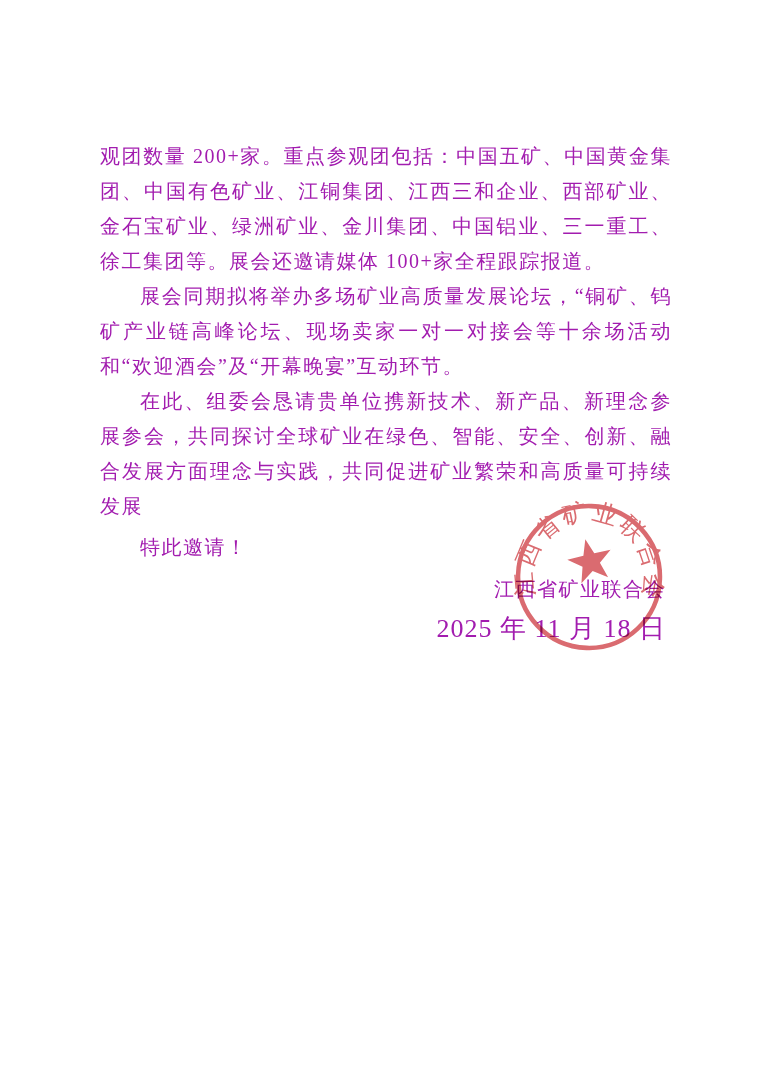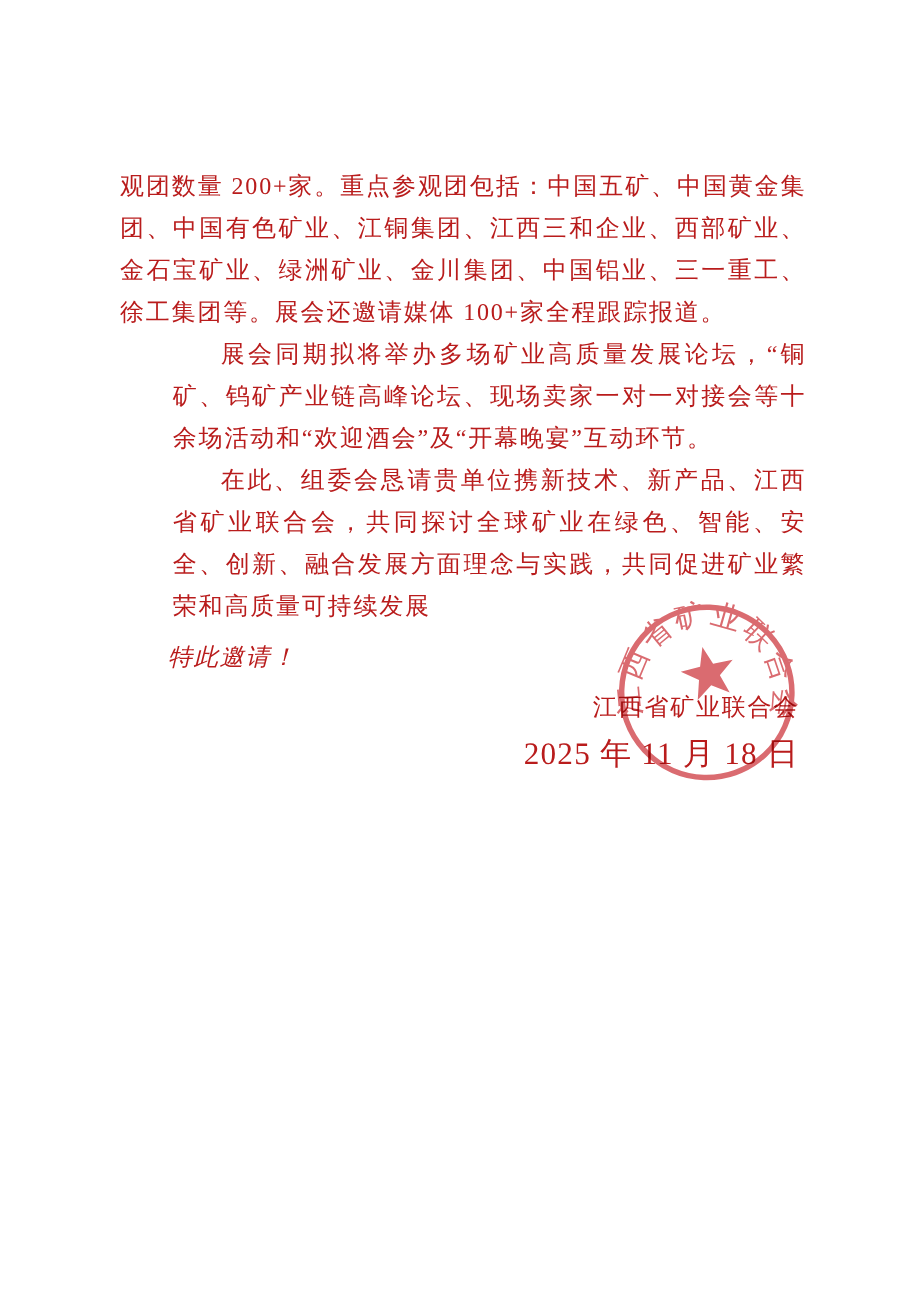--- a/index.html
+++ b/index.html
@@ -11,43 +11,42 @@
     width: 763px;
     height: 1080px;
     font-family: "Liberation Serif", "DejaVu Serif", serif;
   }
   .page {
     position: relative;
     width: 763px;
     height: 1080px;
     background: #ffffff;
     overflow: hidden;
-    color: #b91c1c;
+    color: #a21caf;
   }
   .body-text {
     position: absolute;
     left: 100px;
     top: 139px;
     width: 572px;
     font-size: 20px;
     line-height: 35px;
     letter-spacing: 1.5px;
     text-align: justify;
     text-justify: inter-ideograph;
   }
   .body-text p { margin: 0; }
-  .body-text p.indent { text-indent: 2em; margin-left: 44px; }
+  .body-text p.indent { text-indent: 2em; }
   .closing {
     position: absolute;
     left: 100px;
     top: 534px;
     font-size: 20px;
     letter-spacing: 1.5px;
     text-indent: 2em;
-    font-style: italic;
   }
   .signature {
     position: absolute;
     right: 97px;
     top: 576px;
     font-size: 20px;
     letter-spacing: 1.5px;
   }
   .dateline {
     position: absolute;
@@ -76,21 +75,21 @@
   }
 </style>
 </head>
 <body>
 
 <div class="page">
 
   <div class="body-text">
     <p>观团数量 200+家。重点参观团包括：中国五矿、中国黄金集团、中国有色矿业、江铜集团、江西三和企业、西部矿业、金石宝矿业、绿洲矿业、金川集团、中国铝业、三一重工、徐工集团等。展会还邀请媒体 100+家全程跟踪报道。</p>
     <p class="indent">展会同期拟将举办多场矿业高质量发展论坛，“铜矿、钨矿产业链高峰论坛、现场卖家一对一对接会等十余场活动和“欢迎酒会”及“开幕晚宴”互动环节。</p>
-    <p class="indent">在此、组委会恳请贵单位携新技术、新产品、江西省矿业联合会，共同探讨全球矿业在绿色、智能、安全、创新、融合发展方面理念与实践，共同促进矿业繁荣和高质量可持续发展</p>
+    <p class="indent">在此、组委会恳请贵单位携新技术、新产品、新理念参展参会，共同探讨全球矿业在绿色、智能、安全、创新、融合发展方面理念与实践，共同促进矿业繁荣和高质量可持续发展</p>
   </div>
 
   <div class="closing">特此邀请！</div>
 
   <div class="signature">江西省矿业联合会</div>
 
   <div class="dateline">2025 年 11 月 18 日</div>
 
 
   <svg class="stamp" viewBox="0 0 150 150" xmlns="http://www.w3.org/2000/svg">

